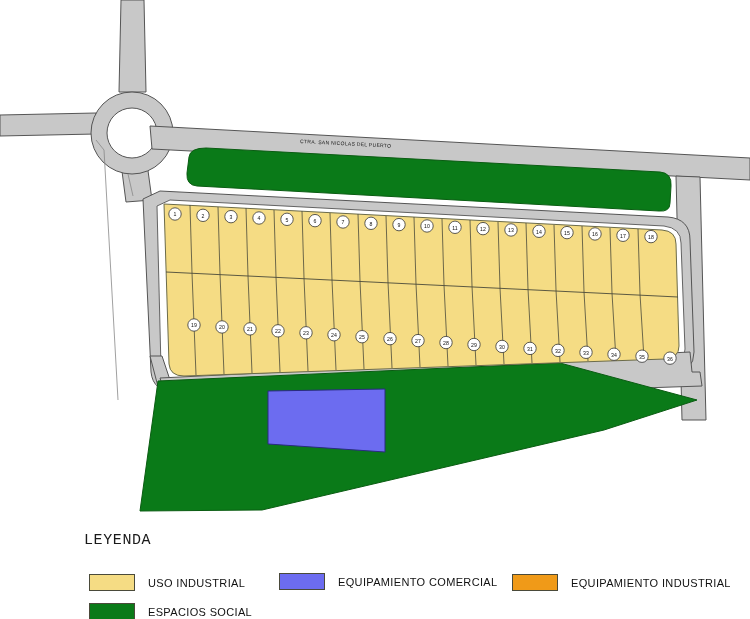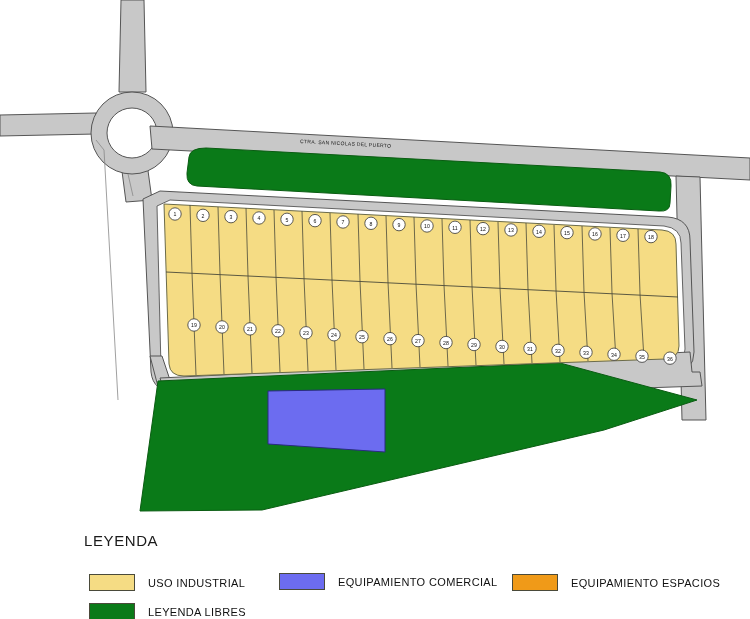--- a/index.html
+++ b/index.html
@@ -33,21 +33,21 @@
     height: 619px;
     pointer-events: none;
   }
   .legend-title {
     position: absolute;
     left: 84px;
     top: 532px;
     font-size: 15px;
     letter-spacing: 0.6px;
     color: #1a1a1a;
-    font-family: Liberation Sans, sans-serif;
+    font-family: Liberation Mono, monospace;
   }
   .legend-item {
     position: absolute;
     display: flex;
     align-items: center;
   }
   .legend-swatch {
     width: 46px;
     height: 17px;
     border: 1px solid #4a4a3a;
@@ -359,26 +359,26 @@
 <div class="legend">
   <div class="legend-title">LEYENDA</div>
 
   <div class="legend-item lg-0">
     <span class="legend-swatch" style="background: rgb(245, 220, 132);"></span>
     <span class="legend-label">USO INDUSTRIAL</span>
   </div>
 
   <div class="legend-item lg-1">
     <span class="legend-swatch" style="background: rgb(10, 122, 24);"></span>
-    <span class="legend-label">LEYENDA LIBRES</span>
+    <span class="legend-label">ESPACIOS SOCIAL</span>
   </div>
 
 
   <div class="legend-item lg-3">
     <span class="legend-swatch" style="background: rgb(108, 108, 240);"></span>
     <span class="legend-label">EQUIPAMIENTO COMERCIAL</span>
   </div>
 
   <div class="legend-item lg-4">
     <span class="legend-swatch" style="background: rgb(240, 154, 24);"></span>
-    <span class="legend-label">EQUIPAMIENTO ESPACIOS</span>
+    <span class="legend-label">EQUIPAMIENTO INDUSTRIAL</span>
   </div>
 </div>
 
 </body></html>

